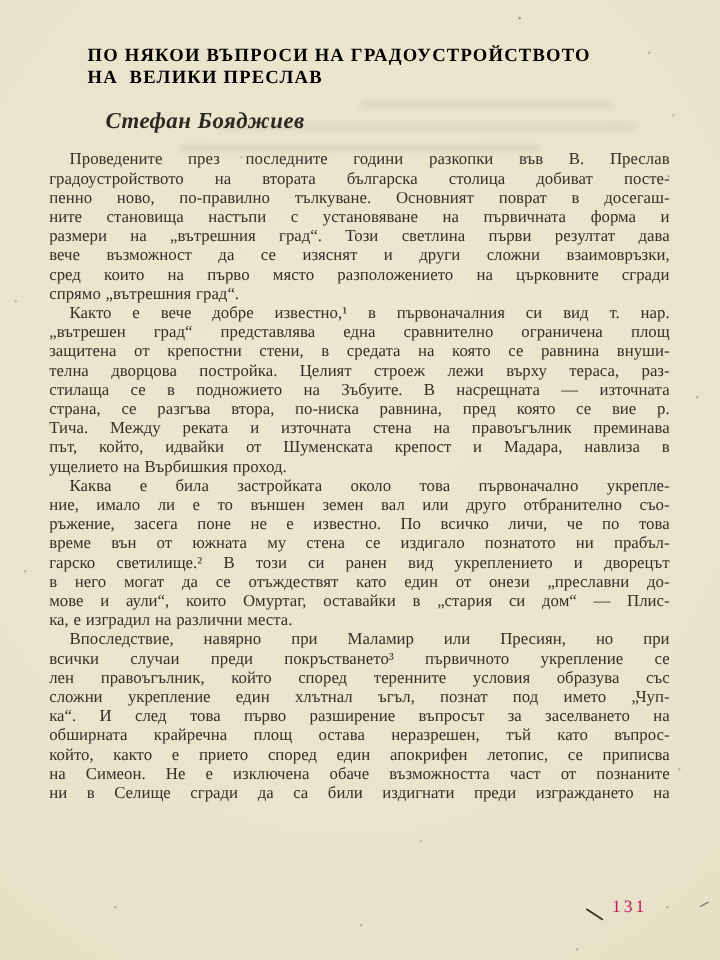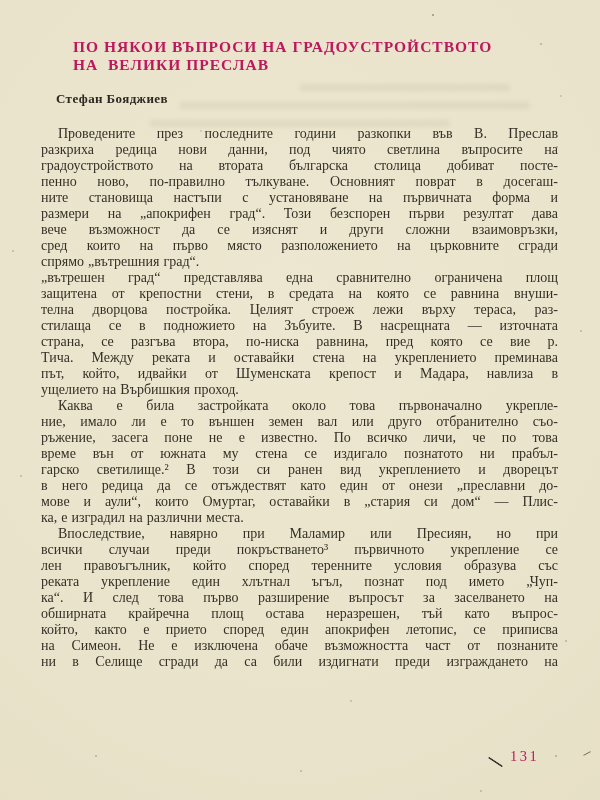--- a/index.html
+++ b/index.html
@@ -50,29 +50,30 @@
       -192px 396px 0 rgba(84,74,52,0.18);
     pointer-events: none;
   }
 
   .title-block { position: absolute; left: 73px; top: 38px; }
   .title-line {
     font-weight: bold;
     font-size: 15.5px;
     line-height: 17.5px;
     letter-spacing: 1px;
-    color: #be185d;
+    color: #000000;
     white-space: pre;
   }
   .author {
-    position: absolute; left: 56px; top: 91px;
+    position: absolute; left: 88px; top: 91px;
     font-weight: bold;
-    font-size: 13px;
+    font-size: 19px;
     letter-spacing: 0.4px;
     color: #2b2820;
+    font-style: italic;
   }
 
   .body-text {
     position: absolute; left: 41px; top: 126px; width: 517px;
     font-size: 14px;
     line-height: 16px;
     color: #343026;
   }
   .line {
     height: 16px;
@@ -117,57 +118,57 @@
     <div class="title-line">ПО НЯКОИ ВЪПРОСИ НА ГРАДОУСТРОЙСТВОТО</div>
     <div class="title-line">НА  ВЕЛИКИ ПРЕСЛАВ</div>
   </header>
 
   <div class="author">Стефан Бояджиев</div>
 
   <div class="body-text">
 
     <section>
       <div class="line first">Проведените през последните години разкопки във В. Преслав</div>
-      <div class="line">разкриха редица нови данни, под чиято светлина въпросите на</div>
       <div class="line">градоустройството на втората българска столица добиват посте-</div>
       <div class="line">пенно ново, по-правилно тълкуване. Основният поврат в досегаш-</div>
       <div class="line">ните становища настъпи с установяване на първичната форма и</div>
-      <div class="line">размери на „апокрифен град“. Този безспорен първи резултат дава</div>
+      <div class="line">размери на „вътрешния град“. Този светлина първи резултат дава</div>
       <div class="line">вече възможност да се изяснят и други сложни взаимовръзки,</div>
       <div class="line">сред които на първо място разположението на църковните сгради</div>
       <div class="line last">спрямо „вътрешния град“.</div>
     </section>
 
     <section>
+      <div class="line first">Както е вече добре известно,¹ в първоначалния си вид т. нар.</div>
       <div class="line">„вътрешен град“ представлява една сравнително ограничена площ</div>
       <div class="line">защитена от крепостни стени, в средата на която се равнина внуши-</div>
       <div class="line">телна дворцова постройка. Целият строеж лежи върху тераса, раз-</div>
       <div class="line">стилаща се в подножието на Зъбуите. В насрещната — източната</div>
       <div class="line">страна, се разгъва втора, по-ниска равнина, пред която се вие р.</div>
-      <div class="line">Тича. Между реката и оставайки стена на укреплението преминава</div>
+      <div class="line">Тича. Между реката и източната стена на правоъгълник преминава</div>
       <div class="line">път, който, идвайки от Шуменската крепост и Мадара, навлиза в</div>
       <div class="line last">ущелието на Върбишкия проход.</div>
     </section>
 
     <section>
       <div class="line first">Каква е била застройката около това първоначално укрепле-</div>
       <div class="line">ние, имало ли е то външен земен вал или друго отбранително съо-</div>
       <div class="line">ръжение, засега поне не е известно. По всичко личи, че по това</div>
       <div class="line">време вън от южната му стена се издигало познатото ни прабъл-</div>
       <div class="line">гарско светилище.² В този си ранен вид укреплението и дворецът</div>
-      <div class="line">в него редица да се отъждествят като един от онези „преславни до-</div>
+      <div class="line">в него могат да се отъждествят като един от онези „преславни до-</div>
       <div class="line">мове и аули“, които Омуртаг, оставайки в „стария си дом“ — Плис-</div>
       <div class="line last">ка, е изградил на различни места.</div>
     </section>
 
     <section>
       <div class="line first">Впоследствие, навярно при Маламир или Пресиян, но при</div>
       <div class="line">всички случаи преди покръстването³ първичното укрепление се</div>
       <div class="line">лен правоъгълник, който според теренните условия образува със</div>
-      <div class="line">реката укрепление един хлътнал ъгъл, познат под името „Чуп-</div>
+      <div class="line">сложни укрепление един хлътнал ъгъл, познат под името „Чуп-</div>
       <div class="line">ка“. И след това първо разширение въпросът за заселването на</div>
       <div class="line">обширната крайречна площ остава неразрешен, тъй като въпрос-</div>
       <div class="line">който, както е прието според един апокрифен летопис, се приписва</div>
       <div class="line">на Симеон. Не е изключена обаче възможността част от познаните</div>
       <div class="line">ни в Селище сгради да са били издигнати преди изграждането на</div>
     </section>
 
   </div>
 
   <div class="footer-mark"></div>

